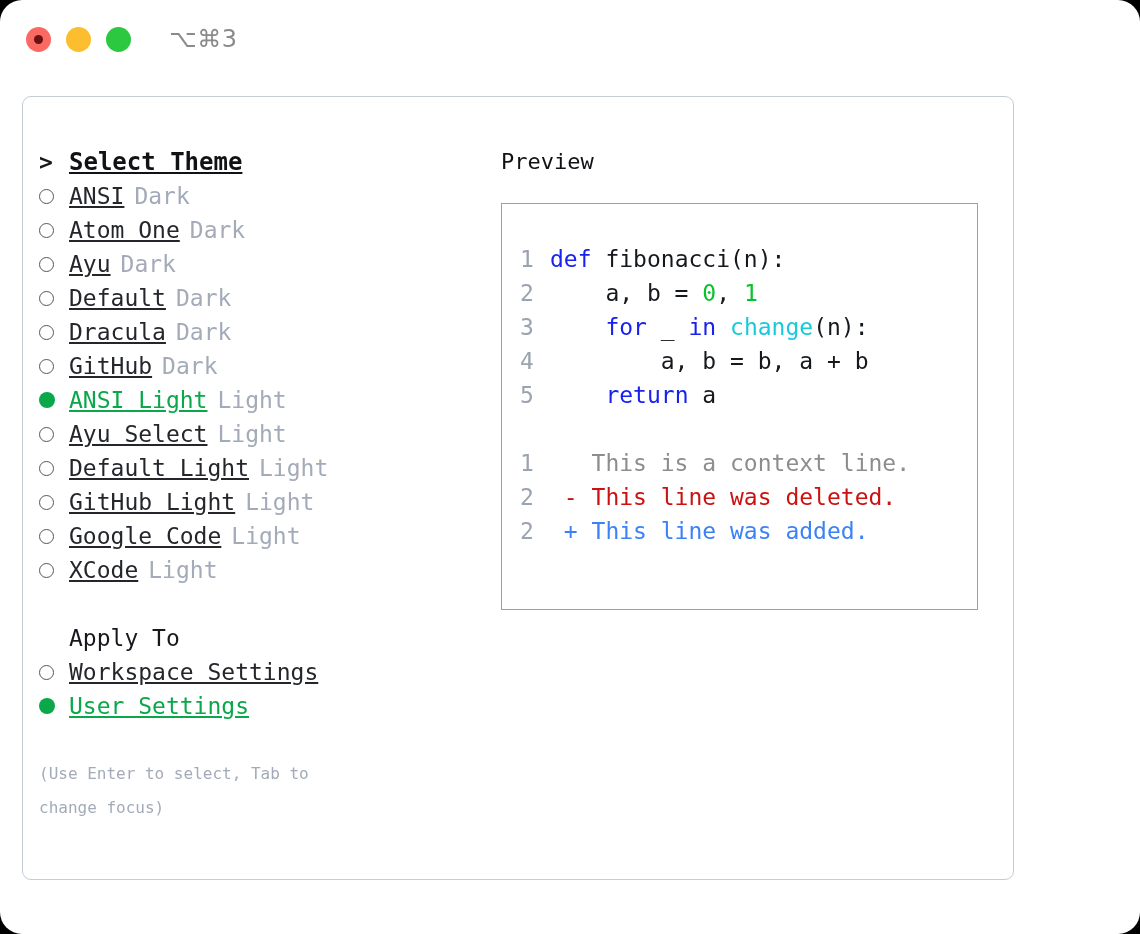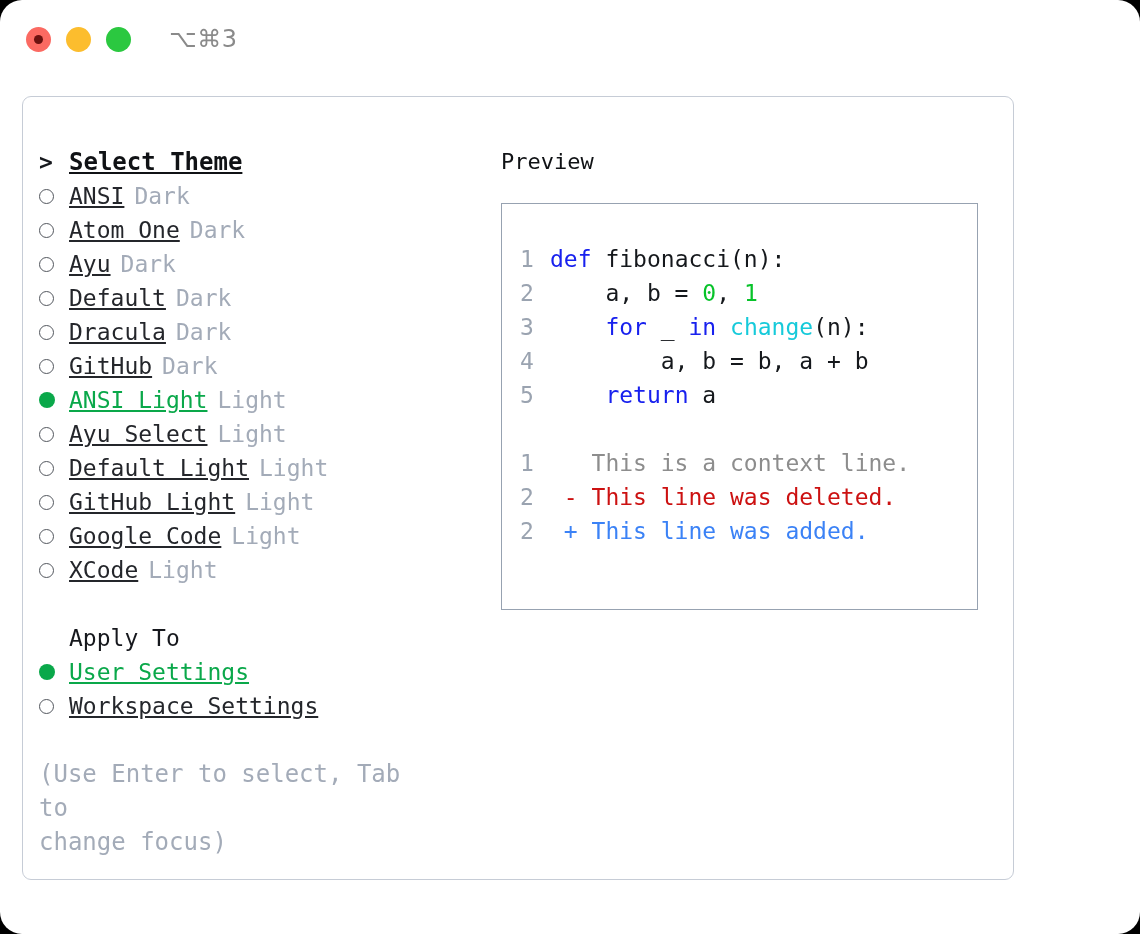--- a/index.html
+++ b/index.html
@@ -155,21 +155,21 @@
     padding-left: 30px;
     line-height: 34px;
     white-space: pre;
   }
   .spacer-md { height: 34px; }
 
   .hint {
     padding-left: 0px;
     width: 400px;
     color: #a3abb8;
-    font-size: 24px;
+    font-size: 16px;
     line-height: 34px;
   }
 
   
   .preview-col {
     position: absolute;
     left: 478px;
     top: 48px;
     width: 500px;
   }
@@ -253,22 +253,22 @@
             <div class="row"><div class="marker"><div class="radio-off"></div></div><span class="label">GitHub Light</span><span class="tag">Light</span></div>
             <div class="row"><div class="marker"><div class="radio-off"></div></div><span class="label">Google Code</span><span class="tag">Light</span></div>
             <div class="row"><div class="marker"><div class="radio-off"></div></div><span class="label">XCode</span><span class="tag">Light</span></div>
           </div>
 
         <div class="spacer-md"></div>
 
         <div class="section-title">Apply To</div>
 
         <div id="apply-list">
+            <div class="row"><div class="marker"><div class="radio-off"></div></div><span class="label">Workspace Settings</span></div>
             <div class="row"><div class="marker"><div class="radio-on"></div></div><span class="label selected">User Settings</span></div>
-            <div class="row"><div class="marker"><div class="radio-off"></div></div><span class="label">Workspace Settings</span></div>
           </div>
 
         <div class="spacer-md"></div>
 
         <div class="hint">
           <div>(Use Enter to select, Tab to</div>
           <div>change focus)</div>
         </div>
       </div>
 

